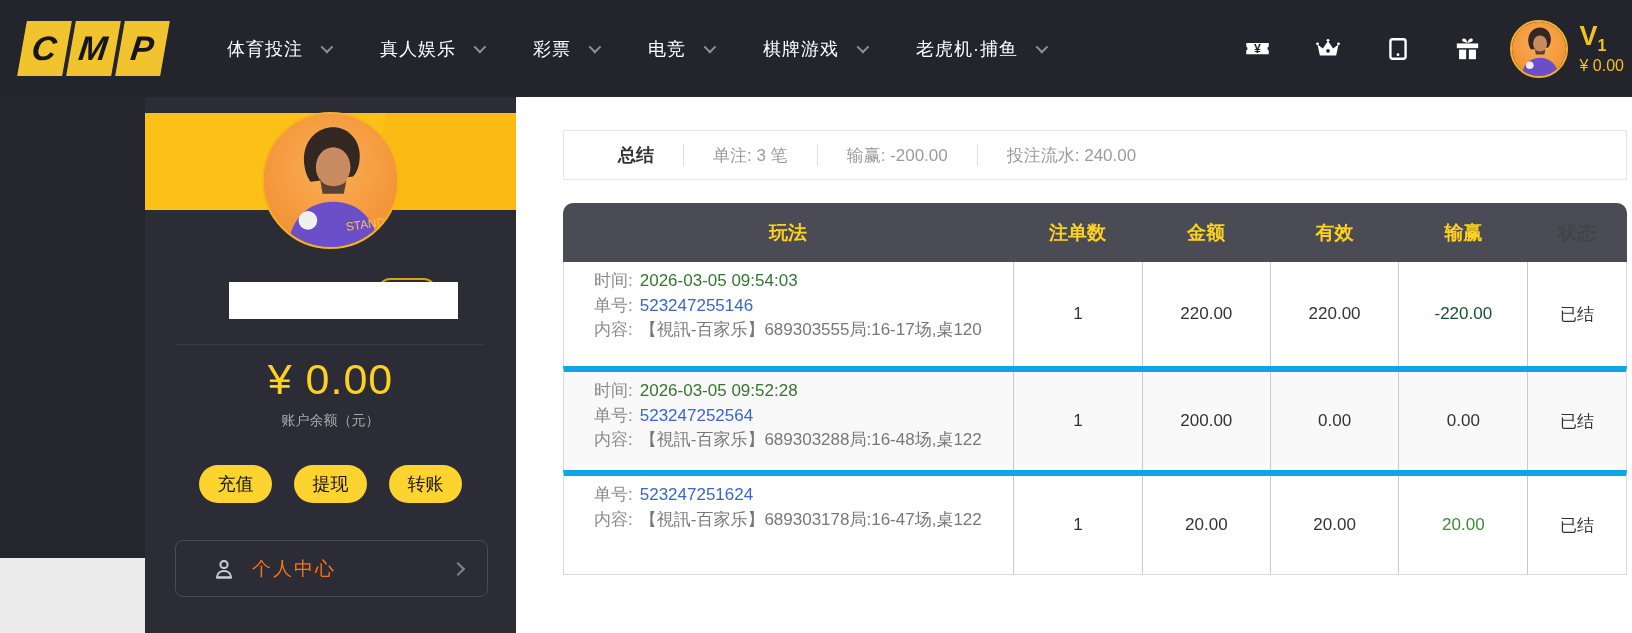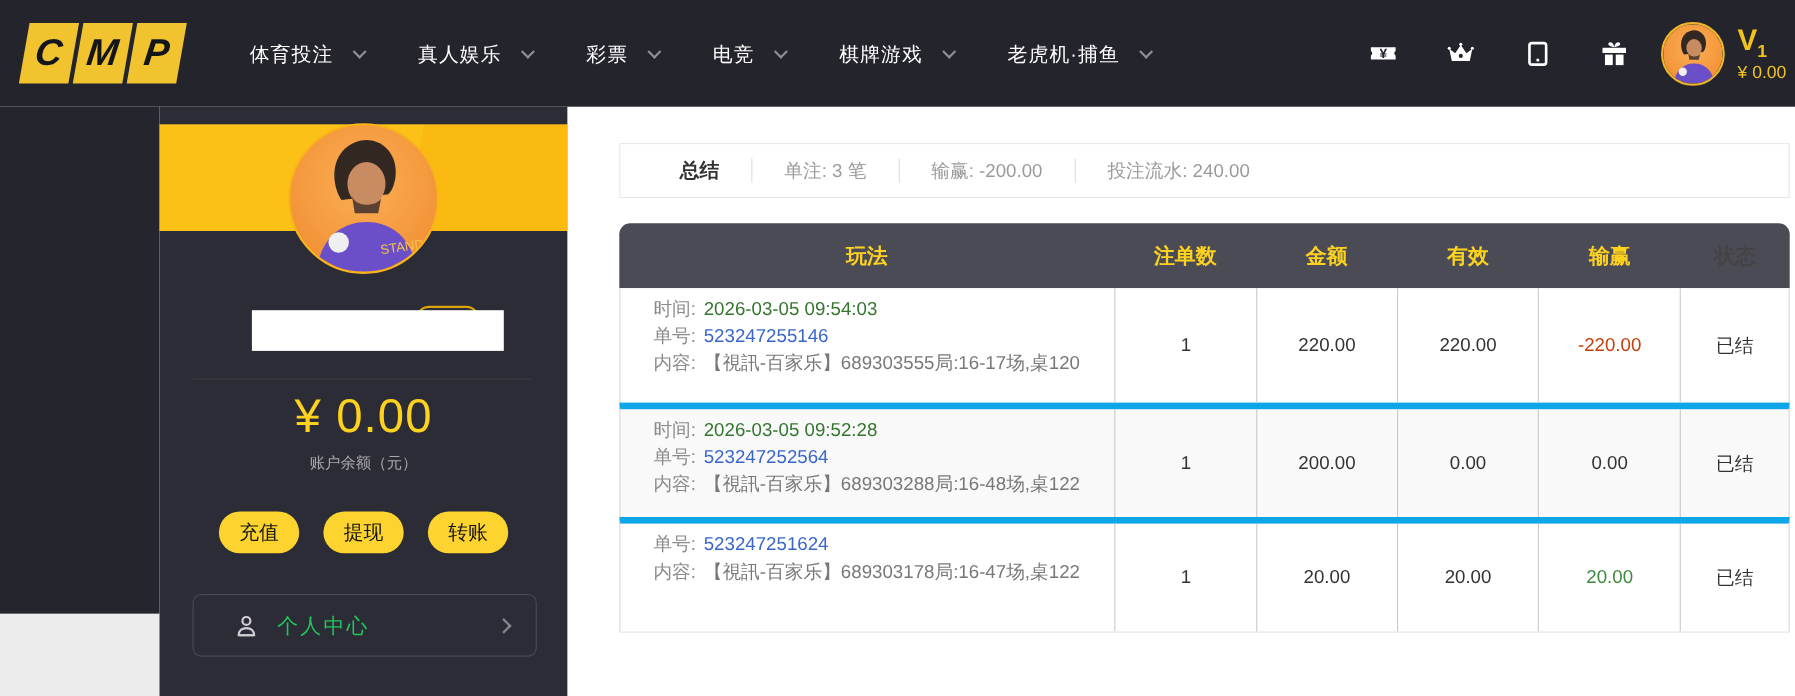--- a/index.html
+++ b/index.html
@@ -51,21 +51,21 @@
     color:#fdd21f; font-size:43px; font-weight:500; letter-spacing:1px; }
   .side-balance-label { position:absolute; left:0; top:315px; width:371px; text-align:center;
     color:#a9a9ad; font-size:14px; }
   .side-buttons { position:absolute; left:0; top:368px; width:371px;
     display:flex; justify-content:center; gap:22px; }
   .side-btn { width:73px; height:38px; border:none; border-radius:19px; background:#fdd330;
     color:#141414; font-size:18px; font-family:inherit; cursor:pointer; }
   .profile-box { position:absolute; left:30px; top:443px; width:313px; height:57px;
     border:1px solid #4a4b53; border-radius:8px; display:flex; align-items:center; cursor:pointer; }
   .profile-box .p-icon { margin-left:36px; display:flex; }
-  .profile-box .p-label { margin-left:16px; color:#22c55e; font-size:19px; letter-spacing:2px; }
+  .profile-box .p-label { margin-left:16px; color:#f97316; font-size:19px; letter-spacing:2px; }
   .chev-right { margin-left:auto; margin-right:24px; width:10px; height:10px;
     border-right:2px solid #84868e; border-bottom:2px solid #84868e; transform:rotate(-45deg); }
 
   
   .main { position:absolute; left:516px; top:97px; width:1116px; height:536px; background:#ffffff; }
   .summary-bar { position:absolute; left:47px; top:33px; width:1064px; height:50px;
     background:#fff; border:1px solid #e7e7e7; display:flex; align-items:center;
     padding-left:54px; font-size:17px; color:#9b9b9b; }
   .summary-title { color:#333; font-size:18px; font-weight:700; }
   .sum-sep { width:1px; height:22px; background:#dcdcdc; margin:0 29px; }
@@ -269,21 +269,21 @@
 
       <div class="t-row">
         <div class="c-play">
           <div><span class="play-lbl">时间:</span><span class="v-time">2026-03-05 09:54:03</span></div>
           <div><span class="play-lbl">单号:</span><span class="v-order">523247255146</span></div>
           <div><span class="play-lbl">内容:</span><span class="v-content">【視訊-百家乐】689303555局:16-17场,桌120</span></div>
         </div>
         <div class="cell c-count">1</div>
         <div class="cell c-amount">220.00</div>
         <div class="cell c-valid">220.00</div>
-        <div class="cell c-win" style="color: #c2410c;">-220.00</div>
+        <div class="cell c-win" style="color: #14532d;">-220.00</div>
         <div class="cell c-status">已结</div>
       </div>
 
       <div class="t-row alt">
         <div class="c-play">
           <div><span class="play-lbl">时间:</span><span class="v-time">2026-03-05 09:52:28</span></div>
           <div><span class="play-lbl">单号:</span><span class="v-order">523247252564</span></div>
           <div><span class="play-lbl">内容:</span><span class="v-content">【視訊-百家乐】689303288局:16-48场,桌122</span></div>
         </div>
         <div class="cell c-count">1</div>

